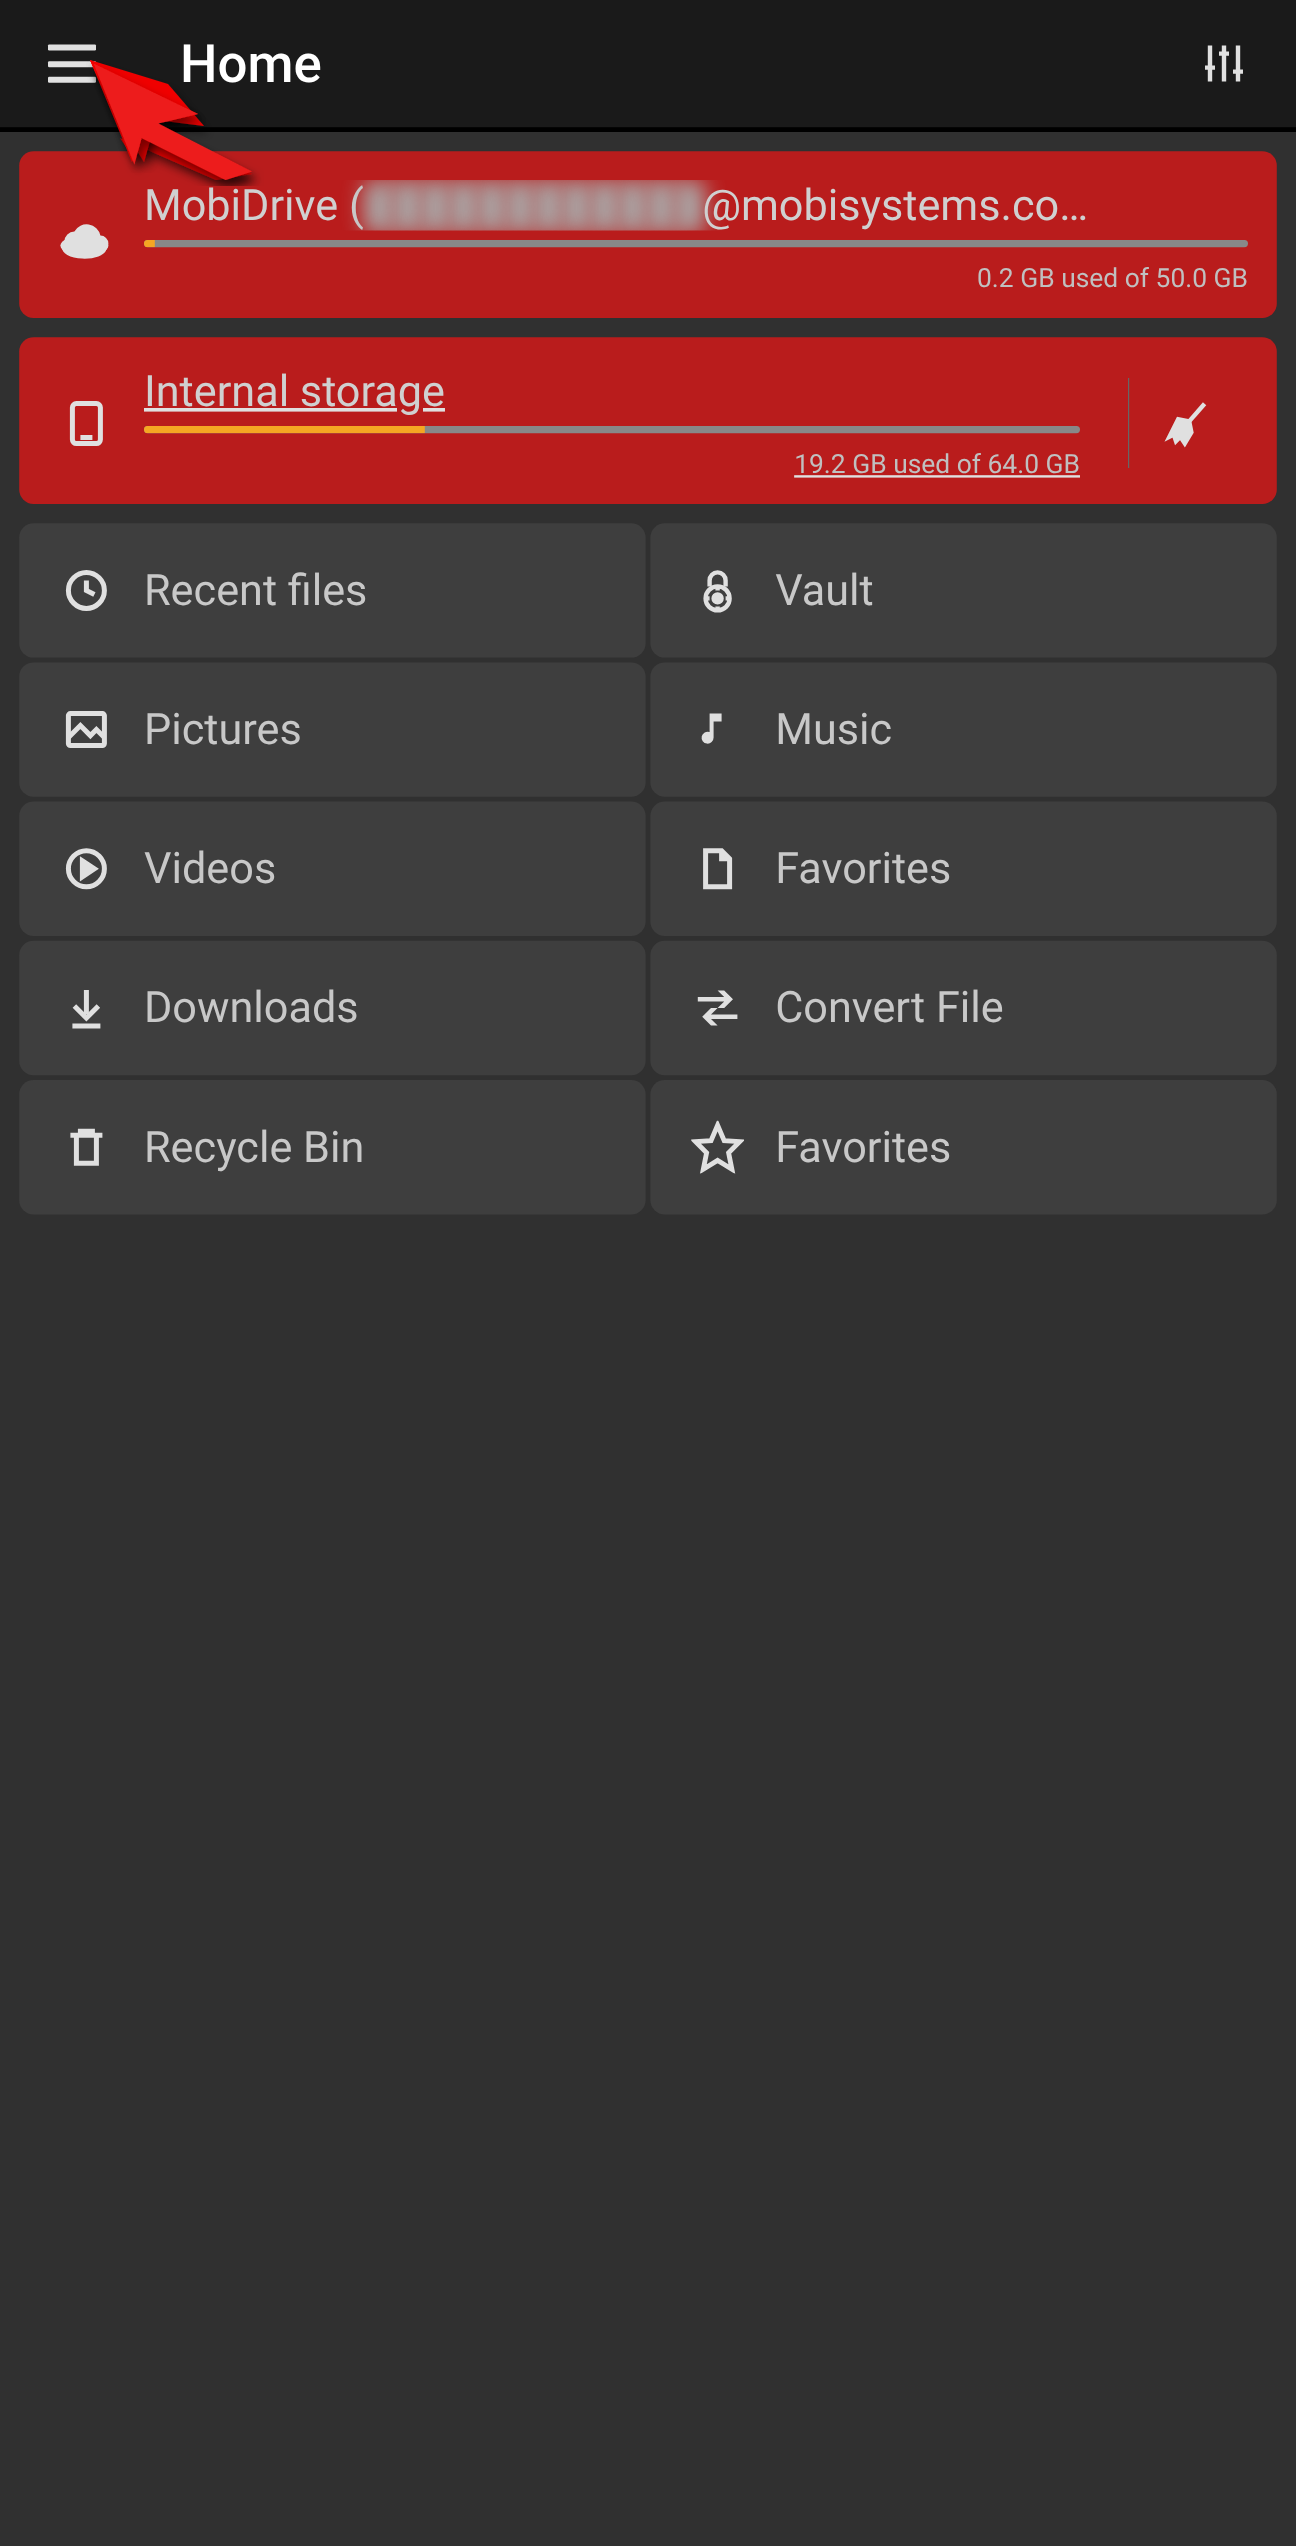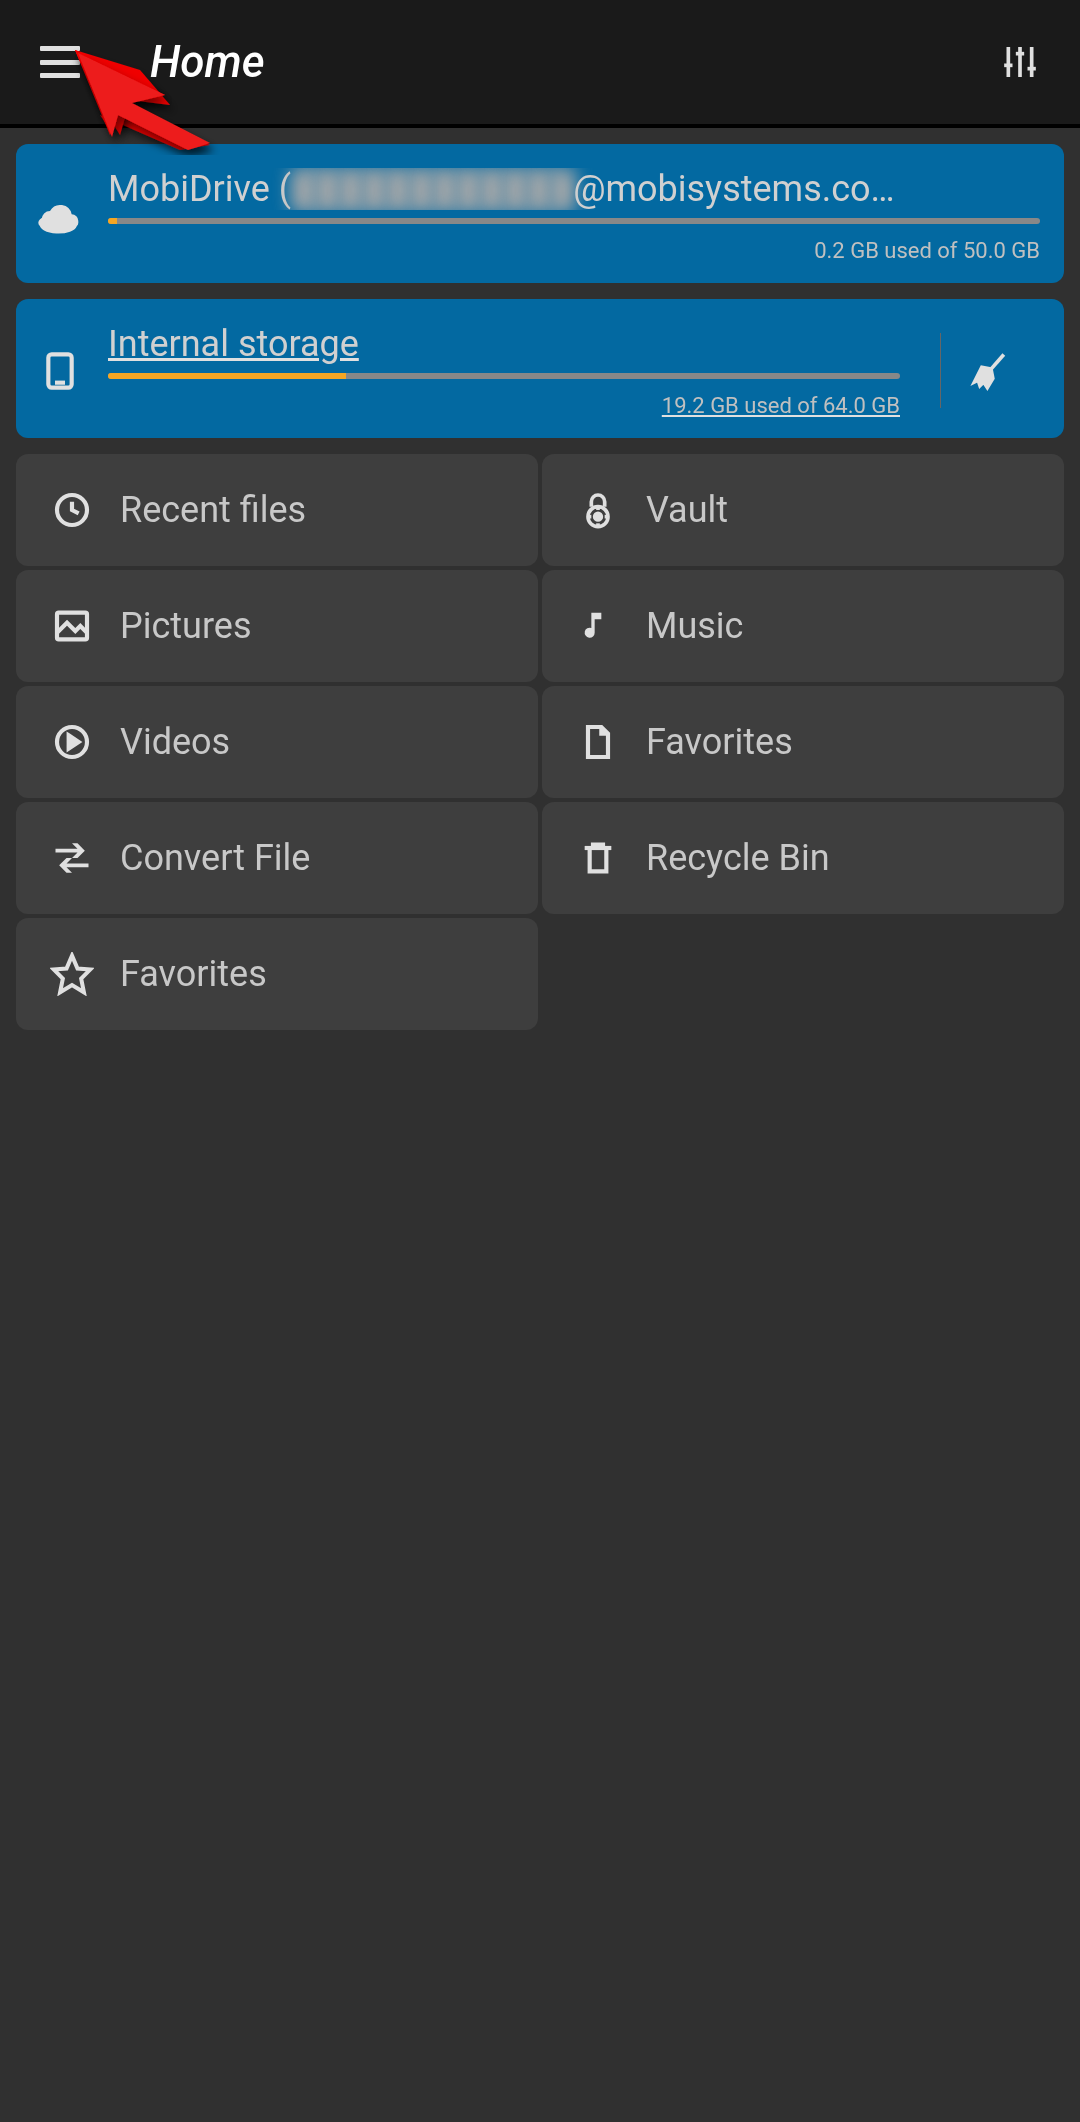--- a/index.html
+++ b/index.html
@@ -6,28 +6,27 @@
     body {
       width: 1080px;
       height: 2122px;
       background: #303030;
       font-family: -apple-system, BlinkMacSystemFont, 'Segoe UI', Roboto, sans-serif;
       color: #e0e0e0;
       overflow: hidden;
       position: relative;
     }
     .header {
-      height: 128px;
+      height: 110px;
       background: #1a1a1a;
       display: flex;
       align-items: center;
       padding: 16px 40px;
       position: relative;
       border-bottom: 4px solid #000;
-      font-style: italic;
     }
     .menu-icon {
       width: 40px;
       height: 32px;
       display: flex;
       flex-direction: column;
       justify-content: space-between;
       cursor: pointer;
     }
     .menu-icon span {
@@ -55,23 +54,23 @@
       top: 45px;
       width: 150px;
       height: 110px;
       z-index: 100;
       pointer-events: none;
     }
     .content {
       padding: 16px;
     }
     .storage-card {
-      background: #0369a1;
+      background: #b91c1c;
       border-radius: 12px;
-      padding: 24px 24px 20px 16px;
+      padding: 24px 24px 20px 28px;
       margin-bottom: 16px;
       display: flex;
       align-items: center;
       gap: 20px;
       cursor: pointer;
     }
     .storage-card .icon-wrap {
       width: 56px;
       display: flex;
       align-items: center;
@@ -303,20 +302,30 @@
     <div class="grid-item">
       <div class="icon">
         <svg viewBox="0 0 24 24" width="40" height="40" fill="none" stroke="#e0e0e0" stroke-width="2.5">
             <path d="M6 3h8l4 4v14H6z"></path>
             <path d="M14 3v4h4"></path>
           </svg>
       </div>
       <div class="label">Favorites</div>
     </div>
 
+    <div class="grid-item">
+      <div class="icon">
+        <svg viewBox="0 0 24 24" width="40" height="40" fill="none" stroke="#e0e0e0" stroke-width="2.5">
+            <line x1="12" y1="3" x2="12" y2="15"></line>
+            <polyline points="6 11 12 17 18 11"></polyline>
+            <line x1="5" y1="21" x2="19" y2="21"></line>
+          </svg>
+      </div>
+      <div class="label">Downloads</div>
+    </div>
 
     <div class="grid-item">
       <div class="icon">
         <svg viewBox="0 0 24 24" width="44" height="44" fill="#e0e0e0">
             <path d="M3 9 h12 l-3 -3 h3 l4 4 -4 4 h-3 l3 -3 H3 z" transform="translate(0 -2)"></path>
             <path d="M21 15 H9 l3 3 H9 l-4 -4 4 -4 h3 l-3 3 h12 z" transform="translate(0 2)"></path>
           </svg>
       </div>
       <div class="label">Convert File</div>
     </div>

